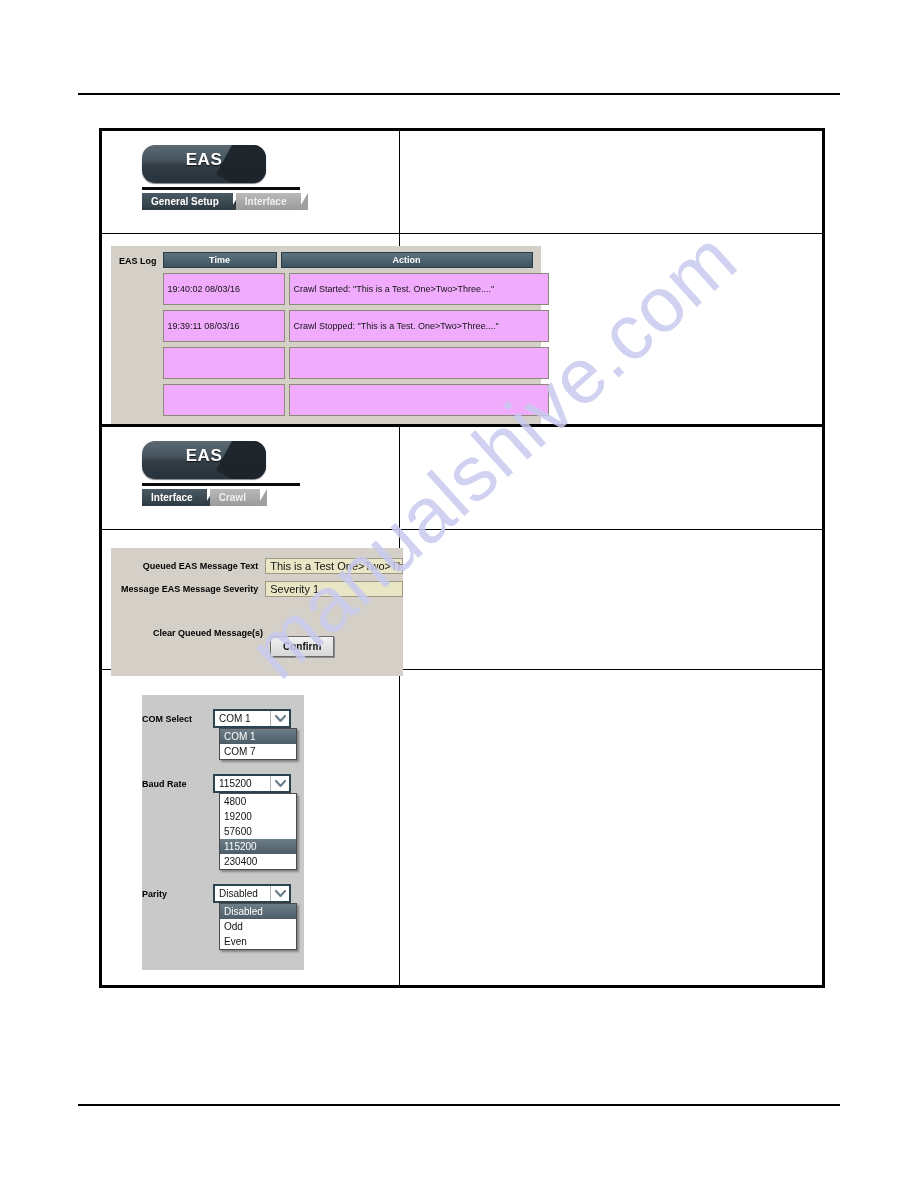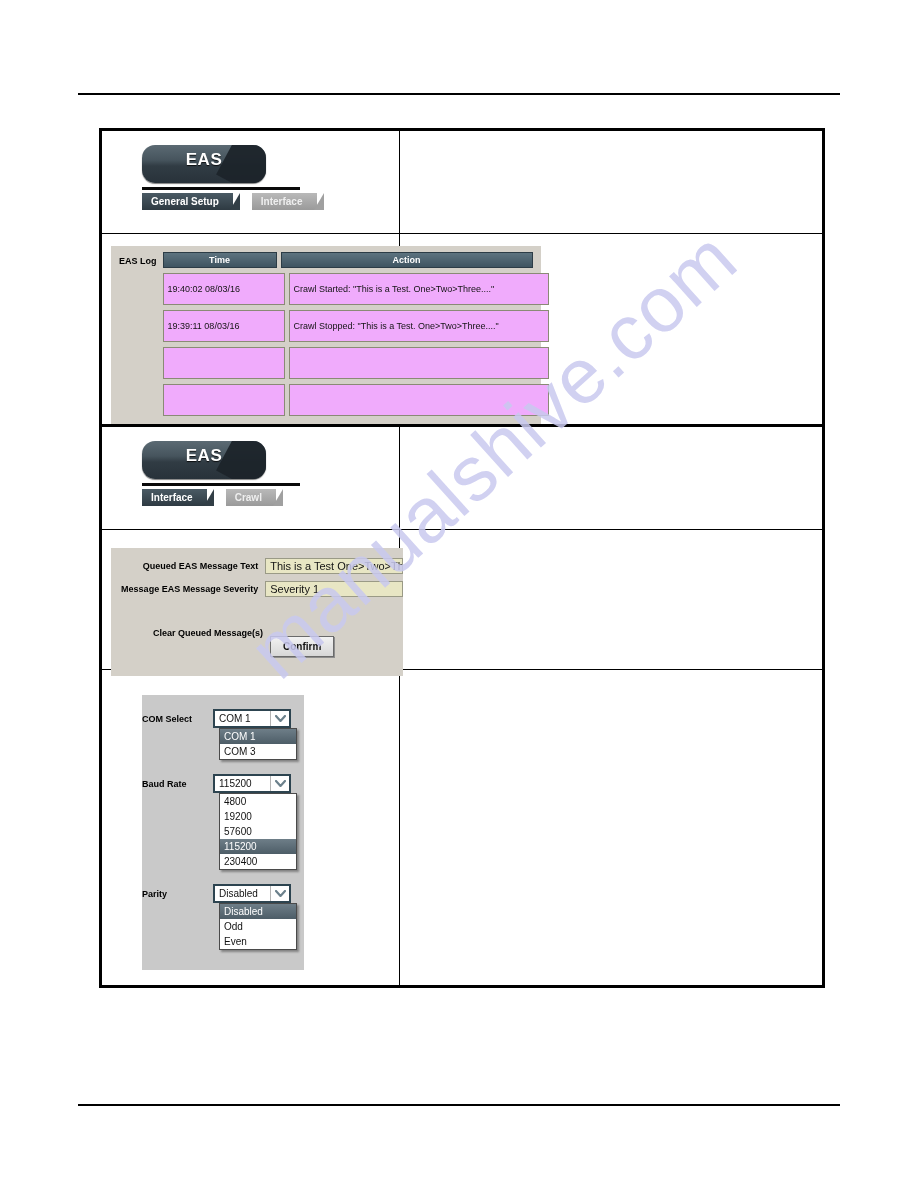--- a/index.html
+++ b/index.html
@@ -111,21 +111,21 @@
     letter-spacing: .5px;
     z-index: 2;
     text-shadow: 0 1px 1px rgba(0,0,0,.8);
   }
   .eas-rule {
     width: 158px;
     height: 3px;
     background: #0a0a0a;
     margin: 4px 0 3px 0;
   }
-  .tab-row { display: flex; gap: 16px; align-items: flex-start; }
+  .tab-row { display: flex; gap: 0; align-items: flex-start; }
   .tab {
     position: relative;
     height: 17px;
     line-height: 17px;
     padding: 0 14px 0 9px;
     font-size: 10px;
     font-weight: 700;
     color: #ffffff;
     white-space: nowrap;
     margin-right: 3px;
@@ -425,21 +425,21 @@
                 <div class="sel-val">COM 1</div>
                 <div class="sel-arrow">
                   <svg width="11" height="7" viewBox="0 0 11 7" aria-hidden="true">
                     <path d="M1 1 L5.5 6 L10 1" fill="none" stroke="#6c818c" stroke-width="2.2" stroke-linecap="round" stroke-linejoin="round"></path>
                   </svg>
                 </div>
               </div>
             </div>
             <div class="sel-list">
               <div class="sel-opt selected">COM 1</div>
-              <div class="sel-opt">COM 3</div>
+              <div class="sel-opt">COM 7</div>
             </div>
           </div>
 
           <div class="spacer-8"></div>
 
           <div class="sel-group">
             <div class="sel-line">
               <div class="sel-label">Baud Rate</div>
               <div class="sel-box">
                 <div class="sel-val">115200</div>

